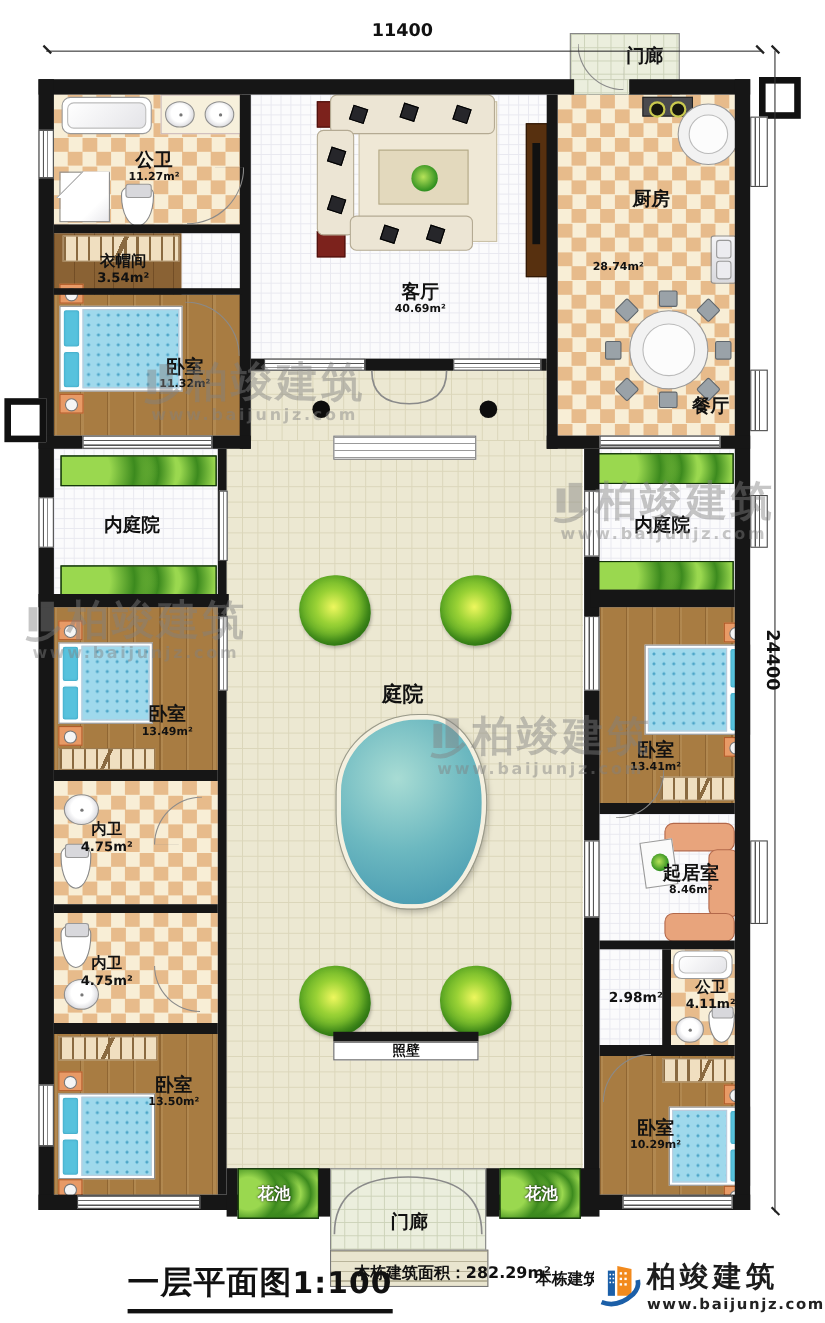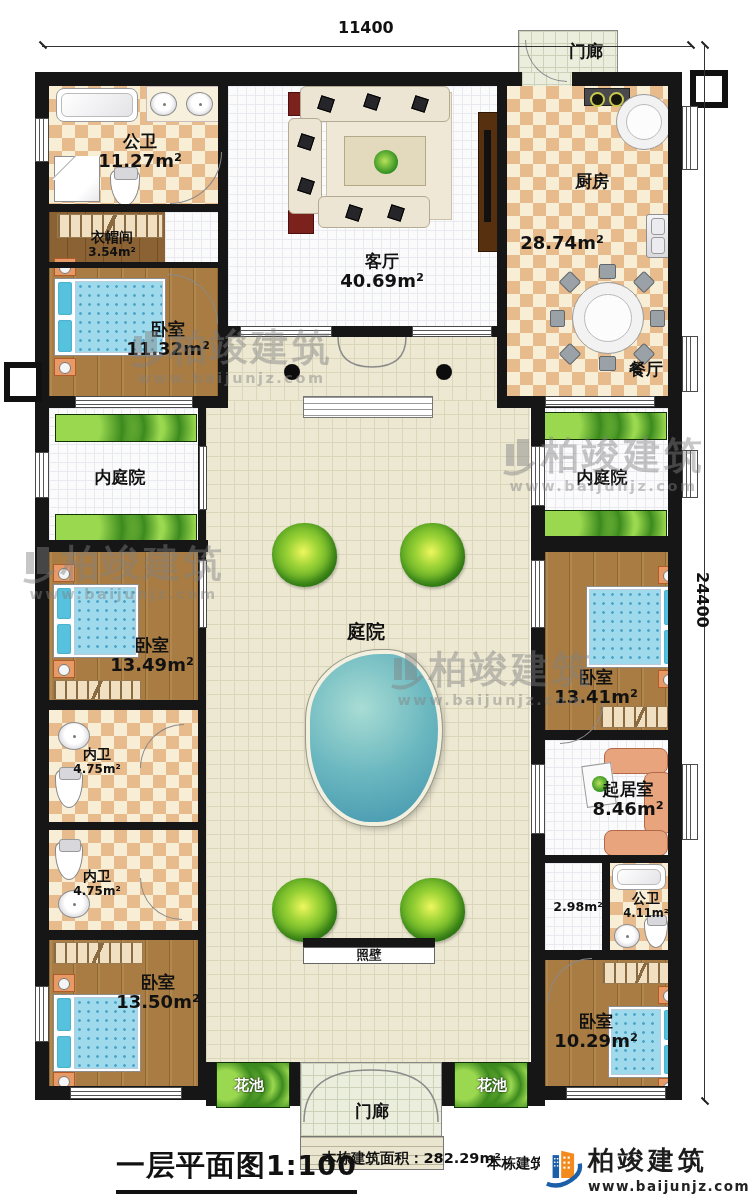--- a/index.html
+++ b/index.html
@@ -71,21 +71,21 @@
   .stove::before,.stove::after{content:"";position:absolute;top:3px;width:11px;height:11px;border-radius:50%;background:#16160e;border:2px solid #c9c94e;}
   .stove::before{left:5px;} .stove::after{right:5px;}
   .ksink{background:linear-gradient(#f4f4f6,#d9d9de);border:1px solid #8f8f8f;border-radius:3px;}
   .ksink::before,.ksink::after{content:"";position:absolute;left:4px;right:4px;height:38%;border:1px solid #999;border-radius:3px;background:#ececf0;}
   .ksink::before{top:6%;} .ksink::after{bottom:6%;}
   .salmon{background:#e8a47c;border:1px solid #b3684a;border-radius:8px;}
   .wtable{background:#fafafa;border:1px solid #9a9a9a;}
   
   .rlabel{position:absolute;transform:translate(-50%,-50%);text-align:center;z-index:40;color:#111;font-weight:bold;white-space:nowrap;line-height:1.12;}
   .rlabel .nm{display:block;font-size:17px;}
-  .rlabel .ar{display:block;font-size:18px;}
+  .rlabel .ar{display:block;font-size:10px;}
   .rlabel.small .nm{font-size:14px;}
   .rlabel.tiny .nm{font-size:12.5px;}
   .rlabel.white .nm{color:#fff;font-size:15px;text-shadow:0 0 2px #000;}
   
   .wm{position:absolute;z-index:60;color:rgba(128,128,128,.45);font-weight:bold;pointer-events:none;}
   .wm .t{display:flex;align-items:center;gap:5px;font-size:38px;letter-spacing:3px;}
   .wm .u{font-size:14.5px;letter-spacing:2.5px;margin-top:-3px;text-align:center;}
   
   .dimline{position:absolute;background:#333;z-index:45;}
   .tick{position:absolute;width:10px;height:2px;background:#222;z-index:45;transform:rotate(45deg);}

